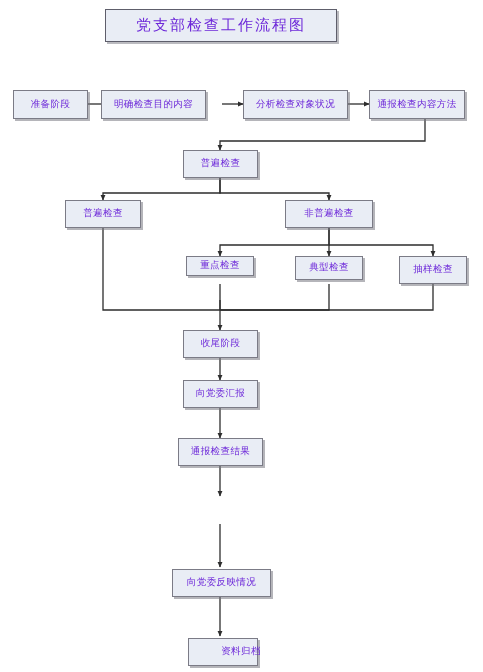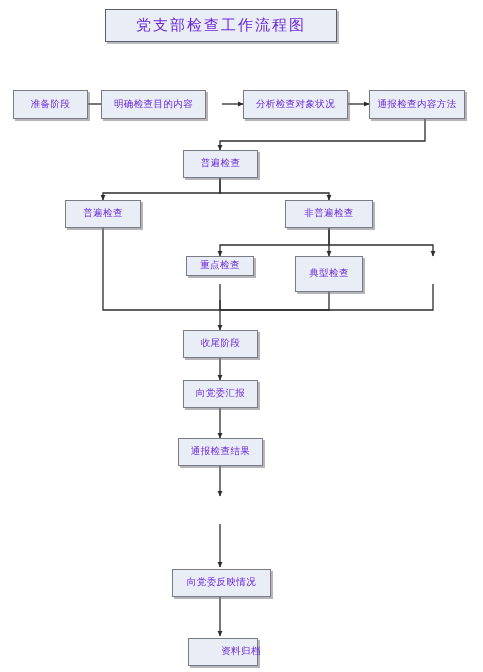--- a/index.html
+++ b/index.html
@@ -101,22 +101,23 @@
   <div class="node" style="left:369px; top:90px; width:96px; height:29px;">通报检查内容方法</div>
 
   <div class="node" style="left:183px; top:150px; width:75px; height:28px;">普遍检查</div>
 
   <div class="node" style="left:65px; top:200px; width:76px; height:28px;">普遍检查</div>
 
   <div class="node" style="left:285px; top:200px; width:88px; height:28px;">非普遍检查</div>
 
   <div class="node" style="left:186px; top:256px; width:68px; height:20px;">重点检查</div>
 
-  <div class="node" style="left:295px; top:256px; width:68px; height:36px;">典型检查</div>
+  <div class="node" style="left:295px; top:256px; width:68px; height:24px;">典型检查</div>
 
+  <div class="node" style="left:399px; top:256px; width:68px; height:28px;">抽样检查</div>
 
   <div class="node" style="left:183px; top:330px; width:75px; height:28px;">收尾阶段</div>
 
   <div class="node" style="left:183px; top:380px; width:75px; height:28px;">向党委汇报</div>
 
   <div class="node" style="left:178px; top:438px; width:85px; height:28px;">通报检查结果</div>
 
 
   <div class="node" style="left:172px; top:569px; width:99px; height:28px;">向党委反映情况</div>
 

